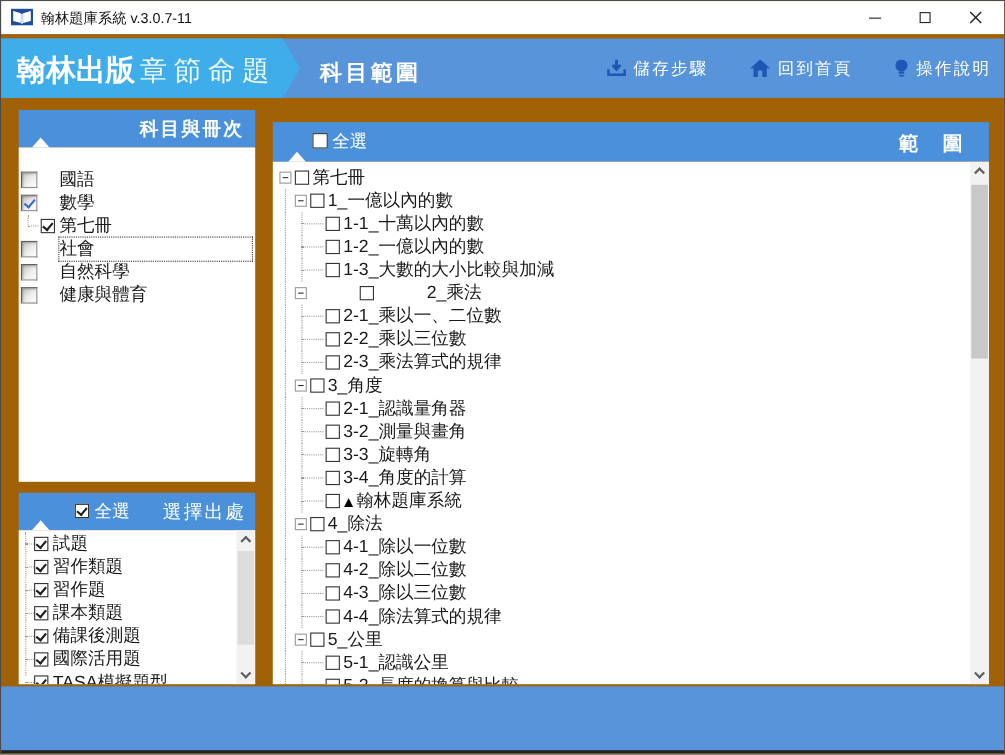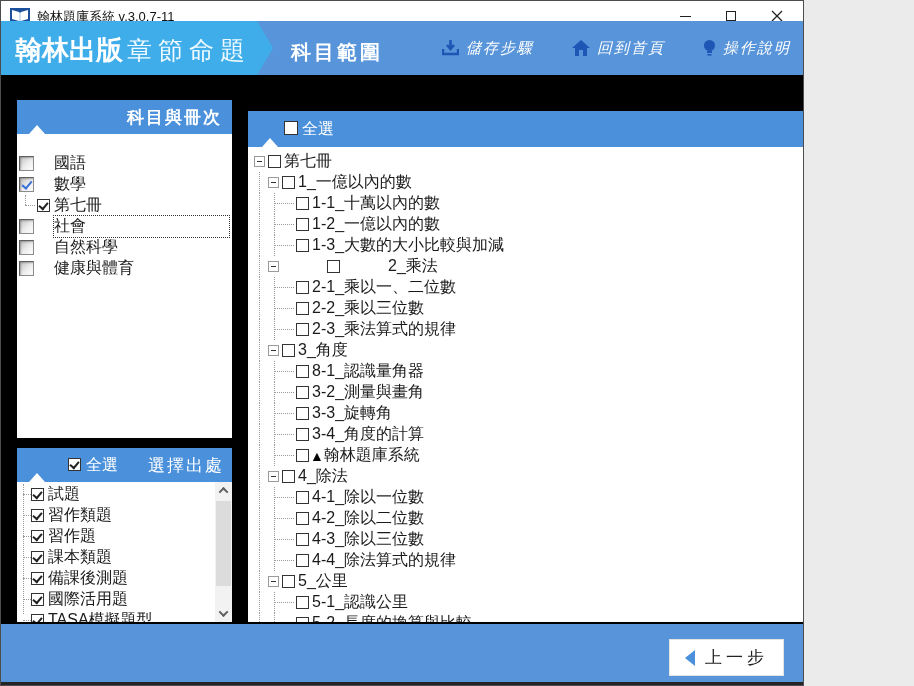--- a/index.html
+++ b/index.html
@@ -1,39 +1,39 @@
 <!DOCTYPE html>
 <html><head>
 <meta charset="utf-8">
 <style>
   * { margin:0; padding:0; box-sizing:border-box; font-family:"Liberation Sans", sans-serif; }
   body { width:914px; height:686px; overflow:hidden; background:#ebebeb; }
-  .window { position:relative; width:804px; height:686px; background:#000000; border:1px solid #4c4c4c; overflow:hidden; }
+  .window { position:relative; width:914px; height:686px; background:#a16207; border:1px solid #4c4c4c; overflow:hidden; }
 
   
   .titlebar { position:absolute; left:0; top:0; width:100%; height:30px; background:#ffffff; }
   .app-icon { position:absolute; left:9px; top:5px; width:20px; height:19px; }
   .app-title { position:absolute; left:36px; top:7px; font-size:13px; color:#111; white-space:nowrap; }
   .win-btn { position:absolute; top:0; width:40px; height:30px; display:flex; align-items:center; justify-content:center; cursor:pointer; }
   .btn-min { right:98px; } .btn-max { right:52px; } .btn-close { right:6px; }
   .glyph-min { width:11px; height:0; border-top:1px solid #222; }
   .glyph-max { width:10px; height:10px; border:1px solid #222; background:#fff; }
 
   
-  .header { position:absolute; left:0; top:20px; width:100%; height:54px; background:#5794d9; }
+  .header { position:absolute; left:0; top:34px; width:100%; height:54px; background:#5794d9; }
   .header-light { position:absolute; left:0; top:0; width:256px; height:54px; background:#3fadea; }
   .header-light-tip { position:absolute; left:256px; top:0; width:0; height:0;
       border-top:27px solid transparent; border-bottom:27px solid transparent; border-left:16px solid #3fadea; }
   .brand { position:absolute; left:14px; top:11px; white-space:nowrap; }
   .brand-bold { font-size:27px; font-weight:700; color:#ffffff; }
   .brand-light { font-size:25px; font-weight:400; color:#eefaff; letter-spacing:6px; margin-left:4px; }
   .page-title { position:absolute; left:290px; top:18px; font-size:20px; font-weight:700; color:#fff; letter-spacing:3px; white-space:nowrap; }
   .header-actions { position:absolute; right:12px; top:0; height:54px; display:flex; align-items:center; gap:38px; }
   .h-action { display:flex; align-items:center; gap:7px; cursor:pointer; }
-  .h-action .lbl { color:#ffffff; font-size:15px; letter-spacing:2px; white-space:nowrap;font-style:italic; }
+  .h-action .lbl { color:#ffffff; font-size:15px; letter-spacing:2px; white-space:nowrap; }
   .h-action svg { display:block; }
 
   
   .bar { position:absolute; background:#4a90db; }
   .bar .up-tri { position:absolute; left:12px; bottom:0; width:0; height:0;
       border-left:8px solid transparent; border-right:8px solid transparent; border-bottom:9px solid #ffffff; }
 
   
   .subjects-bar { left:16px; top:99px; width:215px; height:34px; }
   .subjects-title { position:absolute; right:10px; top:6px; color:#fff; font-size:17px; font-weight:700; letter-spacing:2px; }
@@ -321,21 +321,21 @@
           <span class="spine" style="left: 7px;"></span>
           <span class="expand"></span>
           <span class="cbflat"></span>
           <span class="t-label">3_角度</span>
         </div>
         <div class="t-row" style="padding-left: 44px;">
           <span class="spine" style="left: 7px;"></span>
           <span class="spine" style="left: 22px;"></span>
           <span class="hstub" style="left: 22px; width: 20px;"></span>
           <span class="cbflat"></span>
-          <span class="t-label">8-1_認識量角器</span>
+          <span class="t-label">2-1_認識量角器</span>
         </div>
         <div class="t-row" style="padding-left: 44px;">
           <span class="spine" style="left: 7px;"></span>
           <span class="spine" style="left: 22px;"></span>
           <span class="hstub" style="left: 22px; width: 20px;"></span>
           <span class="cbflat"></span>
           <span class="t-label">3-2_測量與畫角</span>
         </div>
         <div class="t-row" style="padding-left: 44px;">
           <span class="spine" style="left: 7px;"></span>
@@ -418,19 +418,15 @@
           <span class="chev up"></span>
         </div>
       <div class="sb-thumb main-thumb"></div>
       <div class="sb-btn sb-down">
           <span class="chev down"></span>
         </div>
     </div>
   </div>
 
   <div class="footer">
-    <div class="f-btn f-prev">
-      <span class="arr-left"></span>
-      <span class="txt">上一步</span>
-    </div>
   </div>
 
 </div>
 
 </body></html>

